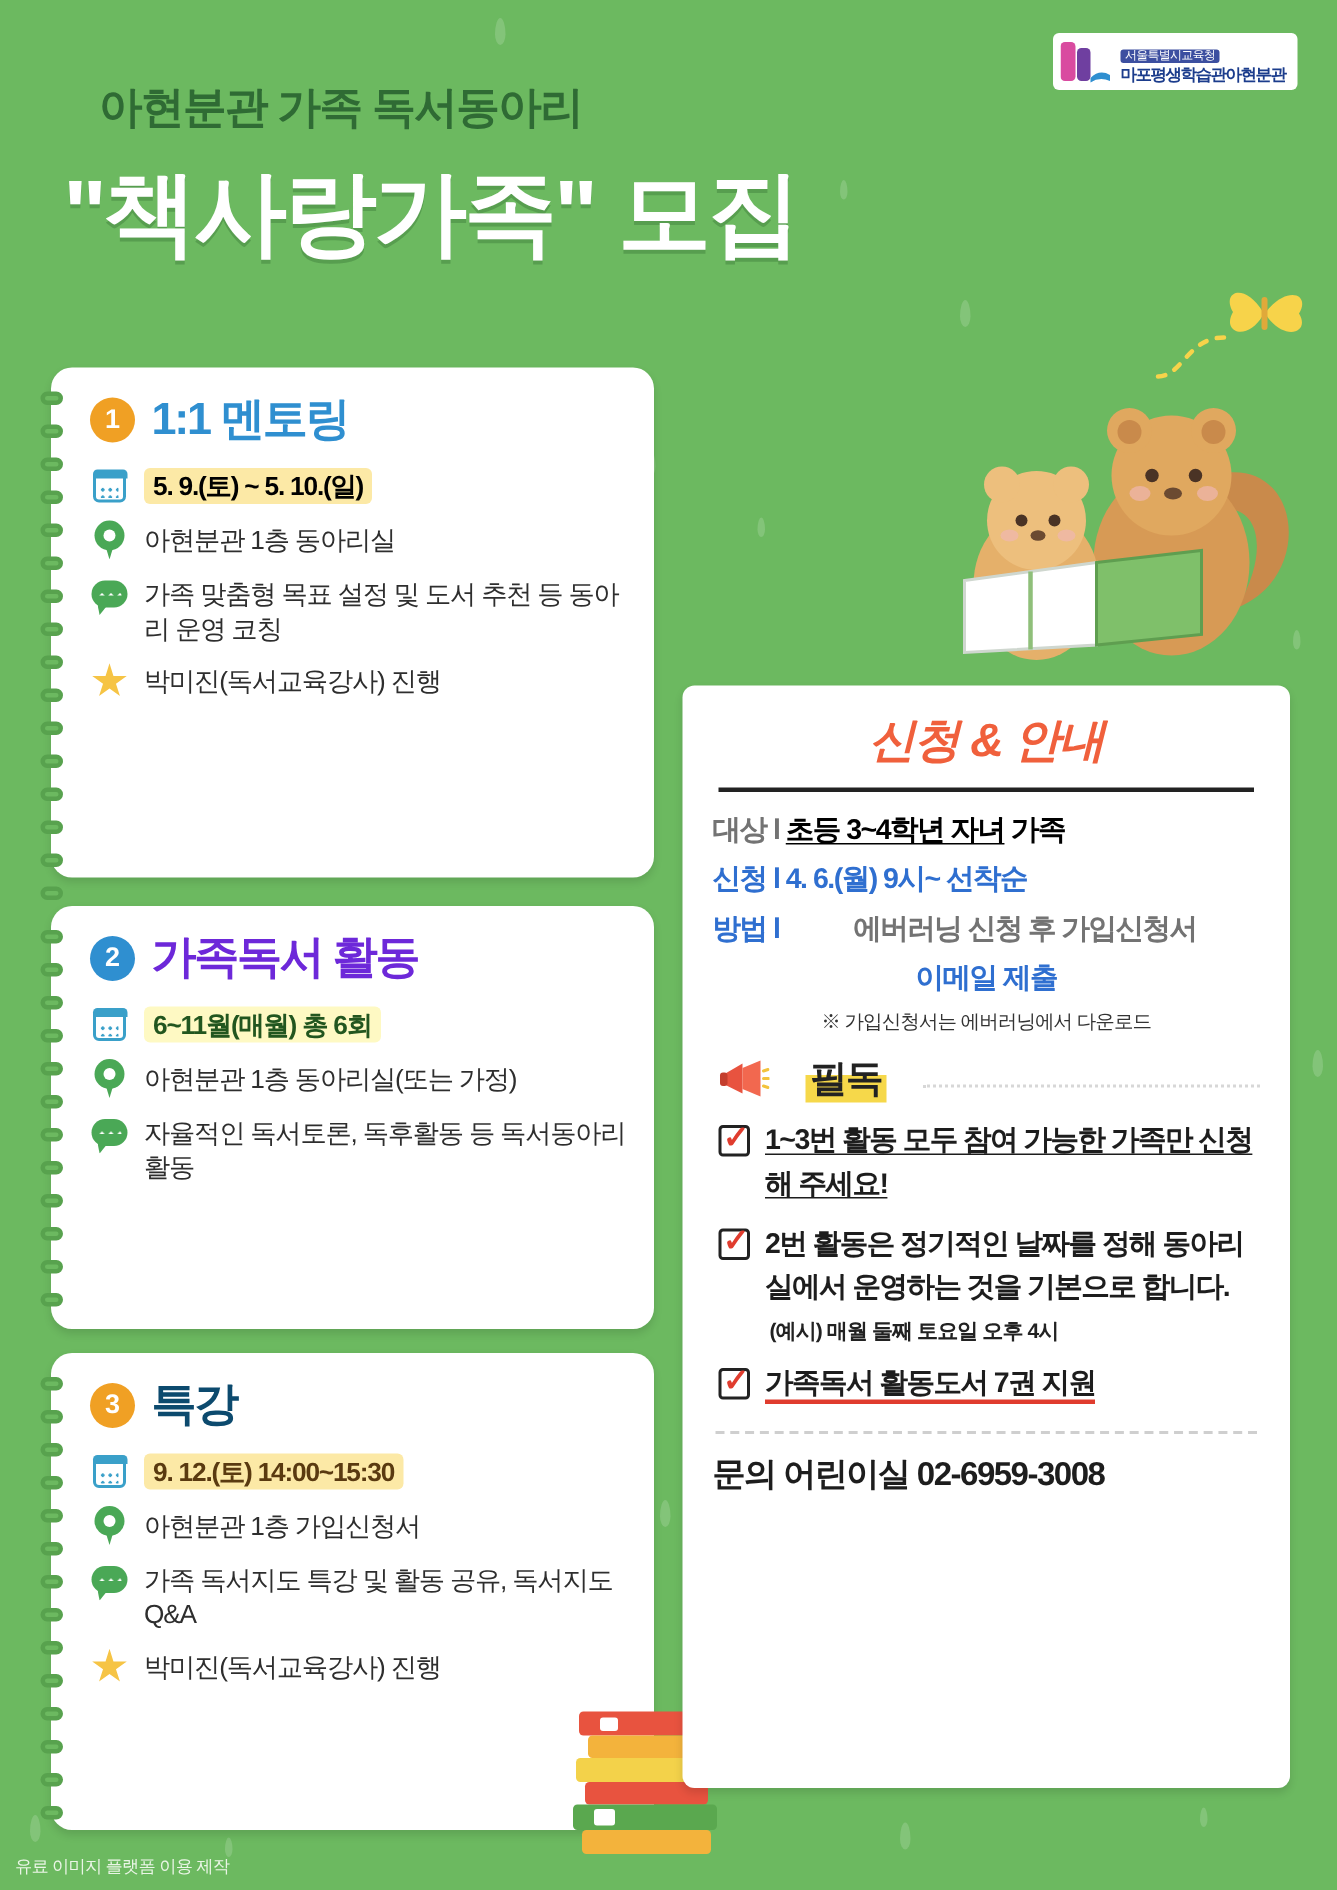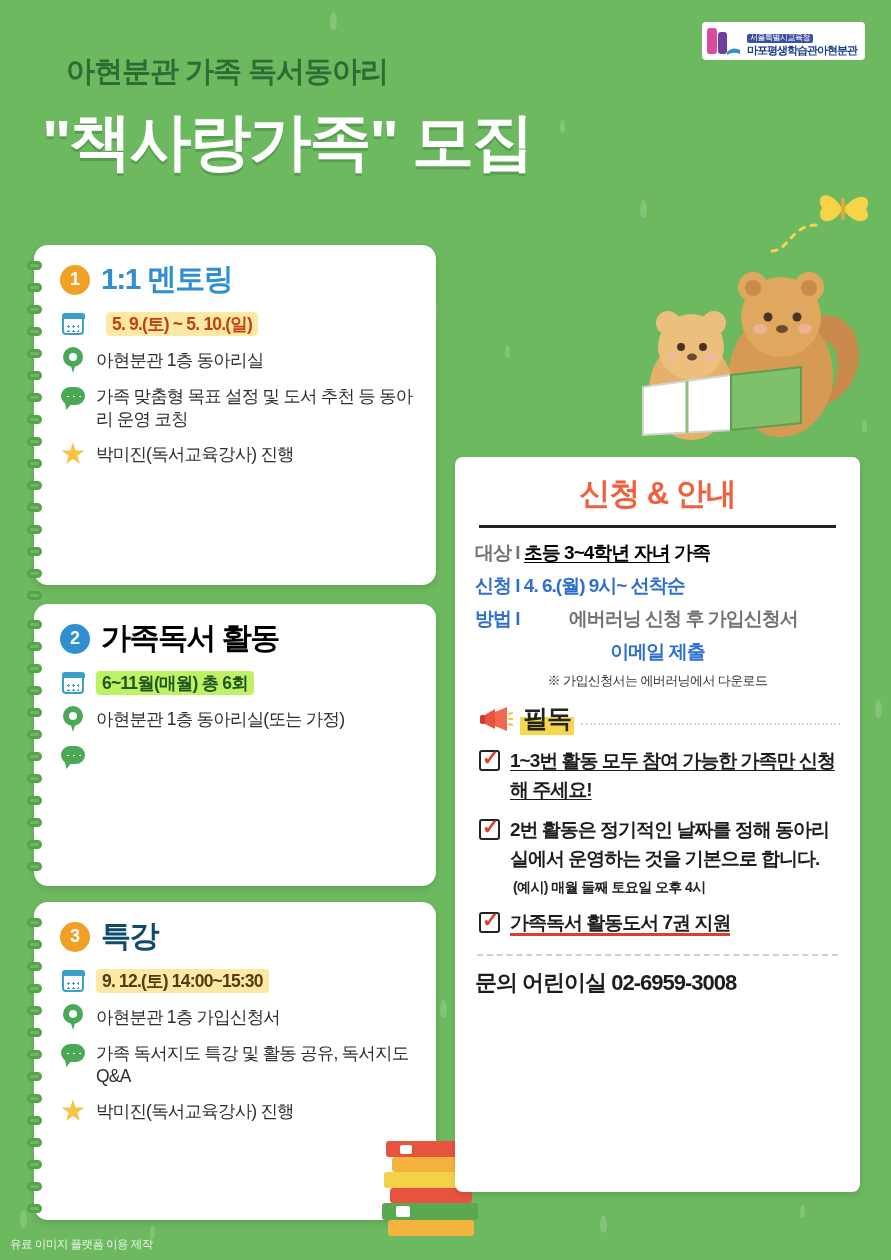--- a/index.html
+++ b/index.html
@@ -90,29 +90,29 @@
       background-image: radial-gradient(#fff 1.4px, transparent 1.5px); background-size: 6px 6px; }
   .ic-star { width: 24px; height: 24px; background:#f6c445;
       clip-path: polygon(50% 0%, 61% 35%, 98% 35%, 68% 57%, 79% 91%, 50% 70%, 21% 91%, 32% 57%, 2% 35%, 39% 35%); }
 
   
   .panel {
     position: absolute; left: 455px; top: 457px; width: 405px; height: 735px;
     background: #fff; border-radius: 8px; box-shadow: 0 3px 6px rgba(0,0,0,0.12);
     padding: 16px 20px;
   }
-  .panel-title { text-align: center; font-size: 31px; font-weight: bold; color: #f0603c; letter-spacing: -1px; }
+  .panel-title { text-align: center; font-size: 31px; font-weight: bold; color: #f0603c; letter-spacing: -1px; font-style: italic; }
   .panel-rule { height: 3px; background: #222; margin: 10px 4px 12px; }
   .info-line { font-size: 19px; font-weight: bold; letter-spacing: -1px; margin: 7px 0; }
   .info-line .lbl { color: #737373; }
   .info-line .lbl.blue { color: #2f6fd0; }
   .u { text-decoration: underline; text-underline-offset: 3px; }
   .note { font-size: 13px; text-align: center; color: #333; letter-spacing: -0.6px; margin-top: 6px; }
 
-  .must-row { display: flex; align-items: center; gap: 7px; margin: 12px 0 6px 4px; }
+  .must-row { display: flex; align-items: center; gap: 24px; margin: 12px 0 6px 4px; }
   .mega { width: 34px; height: 30px; position: relative; }
   .must-badge { font-size: 25px; font-weight: bold; color: #222; letter-spacing: -1px;
     background: linear-gradient(transparent 45%, #f6d84a 45%); padding: 0 3px; }
   .dots { flex: 1; border-bottom: 2.5px dotted #d7d7d7; margin-top: 10px; }
 
   .chk-row { display: flex; gap: 10px; margin: 12px 0 0 4px; }
   .chk { width: 21px; min-width: 21px; height: 21px; border: 2.5px solid #222; border-radius: 3px; position: relative; margin-top: 3px;}
   .chk::after { content:"✓"; position:absolute; left:1px; top:-6px; font-size: 21px; color:#e03c2e; font-weight:bold;}
   .chk-tx { font-size: 19px; font-weight: bold; letter-spacing: -1px; line-height: 1.5; color: #1d1d1d; }
   .ex { font-size: 14px; font-weight: bold; color: #222; margin: 6px 0 0 38px; letter-spacing: -0.6px;}
@@ -213,21 +213,21 @@
       <i></i>
   </div>
   <div class="card-head">
     <div class="num" style="background:#f0a024;">1</div>
     <div class="card-title" style="color:#2f8fd0;">1:1 멘토링</div>
   </div>
   <div class="row">
     <div class="ic">
         <div class="ic-cal"></div>
       </div>
-    <div class="tx"><span class="hl" style="background:#fce9a6; color:#c2410c;margin-left:10px;">5. 9.(토) ~ 5. 10.(일)</span></div>
+    <div class="tx"><span class="hl" style="background:#fce9a6; color:#000000;">5. 9.(토) ~ 5. 10.(일)</span></div>
   </div>
   <div class="row">
     <div class="ic">
         <div class="ic-pin">
           <i></i>
         </div>
       </div>
     <div class="tx">아현분관 1층 동아리실</div>
   </div>
   <div class="row">
@@ -256,42 +256,43 @@
       <i></i>
       <i></i>
       <i></i>
       <i></i>
       <i></i>
       <i></i>
       <i></i>
   </div>
   <div class="card-head">
     <div class="num" style="background:#2f8fd0;">2</div>
-    <div class="card-title" style="color:#000000;">가족독서 활동</div>
+    <div class="card-title" style="color:#6d28d9;">가족독서 활동</div>
   </div>
   <div class="row">
     <div class="ic">
         <div class="ic-cal"></div>
       </div>
-    <div class="tx"><span class="hl" style="background:#bef264; color:#22561f;">6~11월(매월) 총 6회</span></div>
+    <div class="tx"><span class="hl" style="background:#fef9c3; color:#22561f;">6~11월(매월) 총 6회</span></div>
   </div>
   <div class="row">
     <div class="ic">
         <div class="ic-pin">
           <i></i>
         </div>
       </div>
     <div class="tx">아현분관 1층 동아리실(또는 가정)</div>
   </div>
   <div class="row">
     <div class="ic">
         <div class="ic-chat">
           <i></i>
         </div>
       </div>
+    <div class="tx">자율적인 독서토론, 독후활동 등 독서동아리 활동</div>
   </div>
 </div>
 
 <div class="card" style="left:34px; top:902px; width:402px; height:318px;">
   <div class="spiral">
     <i></i>
       <i></i>
       <i></i>
       <i></i>
       <i></i>

